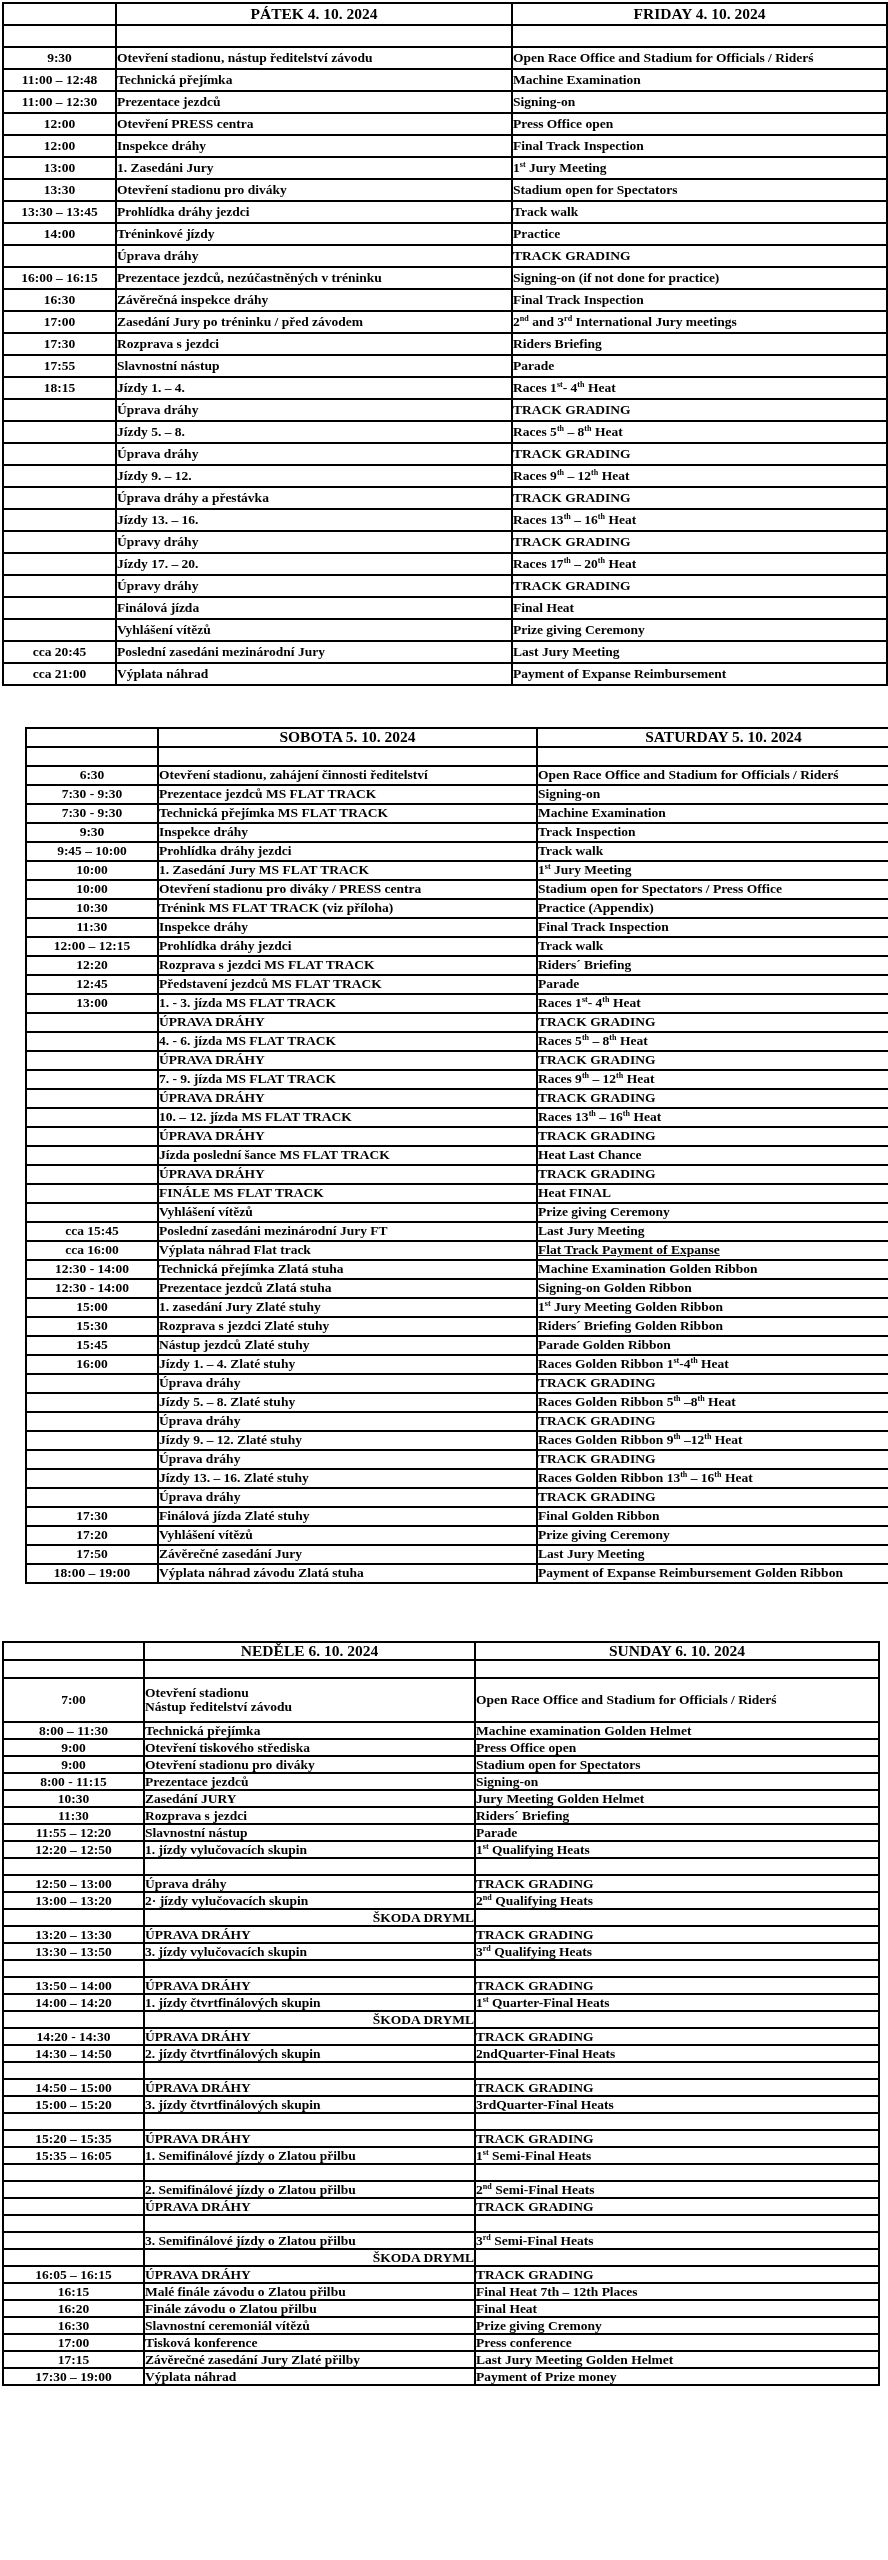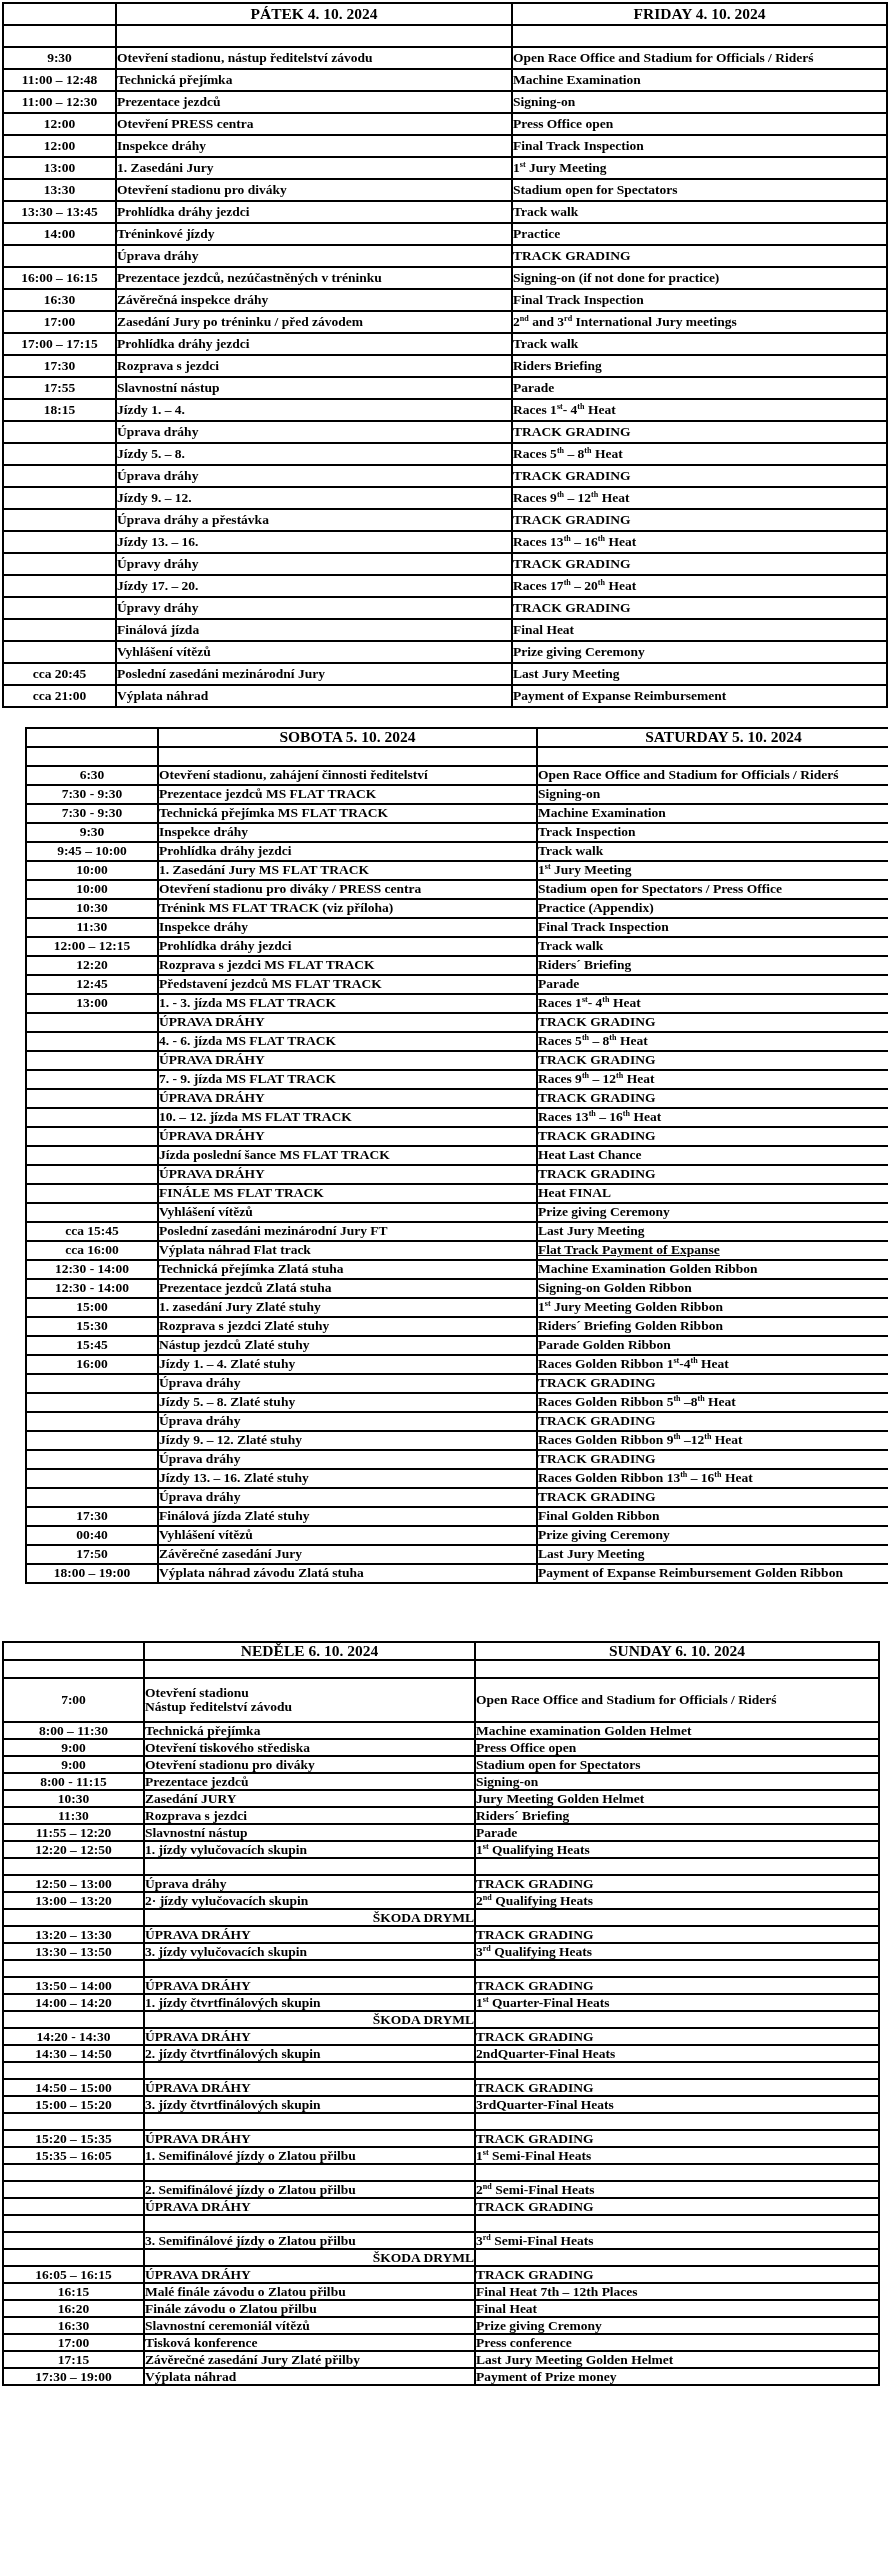--- a/index.html
+++ b/index.html
@@ -116,25 +116,20 @@
         <td class="timecell">16:30</td>
         <td class="cscell">Závěrečná inspekce dráhy</td>
         <td class="encell">Final Track Inspection</td>
       </tr>
       <tr>
         <td class="timecell">17:00</td>
         <td class="cscell">Zasedání Jury po tréninku / před závodem</td>
         <td class="encell">2<sup>nd</sup> and 3<sup>rd</sup> International Jury meetings</td>
       </tr>
       <tr>
-        <td class="timecell">17:00 – 17:15</td>
-        <td class="cscell">Prohlídka dráhy jezdci</td>
-        <td class="encell">Track walk</td>
-      </tr>
-      <tr>
         <td class="timecell">17:30</td>
         <td class="cscell">Rozprava s jezdci</td>
         <td class="encell">Riders Briefing</td>
       </tr>
       <tr>
         <td class="timecell">17:55</td>
         <td class="cscell">Slavnostní nástup</td>
         <td class="encell">Parade</td>
       </tr>
       <tr>
@@ -421,21 +416,21 @@
         <td class="timecell"></td>
         <td class="cscell">Úprava dráhy</td>
         <td class="encell">TRACK GRADING</td>
       </tr>
       <tr>
         <td class="timecell">17:30</td>
         <td class="cscell">Finálová jízda Zlaté stuhy</td>
         <td class="encell">Final Golden Ribbon</td>
       </tr>
       <tr>
-        <td class="timecell">00:40</td>
+        <td class="timecell">17:20</td>
         <td class="cscell">Vyhlášení vítězů</td>
         <td class="encell">Prize giving Ceremony</td>
       </tr>
       <tr>
         <td class="timecell">17:50</td>
         <td class="cscell">Závěrečné zasedání Jury</td>
         <td class="encell">Last Jury Meeting</td>
       </tr>
       <tr>
         <td class="timecell">18:00 – 19:00</td>

